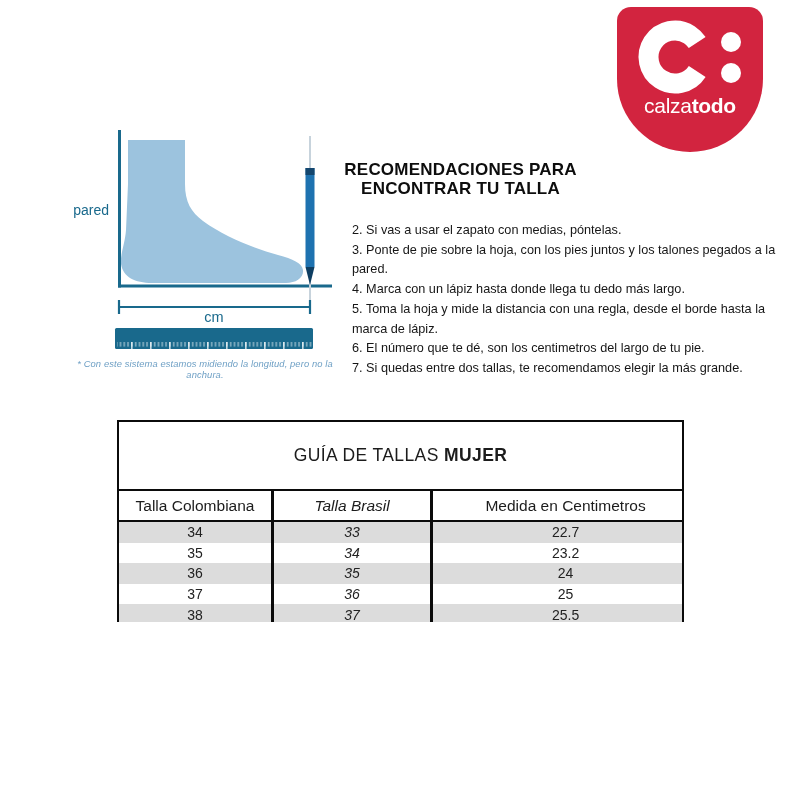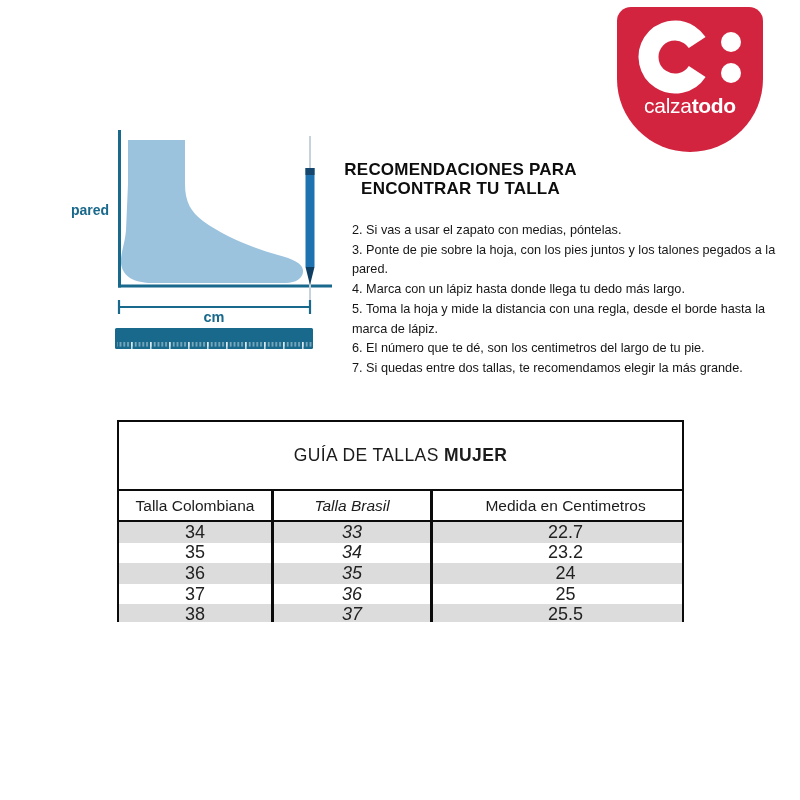--- a/index.html
+++ b/index.html
@@ -5,21 +5,21 @@
   html,body{margin:0;padding:0;background:#ffffff;}
   .canvas{position:relative;width:800px;height:622px;background:#ffffff;overflow:hidden;
           font-family:"Liberation Sans",sans-serif;}
 
   
   .logo{position:absolute;left:617px;top:3px;width:146px;height:150px;}
 
   
   .figure{position:absolute;left:55px;top:122px;width:292px;height:270px;}
   .figure svg{position:absolute;left:0;top:0;}
-  .lbl{position:absolute;color:#19698C;font-weight:bold;}
+  .lbl{position:absolute;color:#19698C;}
   .lbl-pared{left:8px;top:80px;width:46px;text-align:right;font-size:14px;}
   .lbl-cm{left:99px;top:187px;width:120px;text-align:center;font-size:14.5px;}
   .footnote{position:absolute;left:10px;top:236px;width:280px;text-align:center;
             font-size:9.4px;font-style:italic;color:#6FA0C5;letter-spacing:.1px;}
 
   
   .rec-title{position:absolute;left:318px;top:160px;width:285px;text-align:center;
              font-weight:bold;font-size:17px;line-height:19px;color:#0d0d0d;
              white-space:pre-line;letter-spacing:.2px;}
   .instructions{position:absolute;left:352px;top:221px;width:446px;
@@ -31,21 +31,21 @@
               border:2px solid #0b0b0b;box-sizing:border-box;color:#1c1c1c;}
   .t-title{height:67px;display:flex;align-items:center;justify-content:center;
            font-size:17.5px;letter-spacing:.4px;}
   .t-title .bold{font-weight:bold;margin-left:.30em;}
   .t-head{display:flex;border-top:2px solid #0b0b0b;border-bottom:2px solid #0b0b0b;}
   .t-head .cell{height:29px;font-size:15.5px;}
   .cell{display:flex;align-items:center;justify-content:center;box-sizing:border-box;}
   .c1{width:27%;}
   .c2{width:28.8%;border-left:3px solid #0b0b0b;border-right:3px solid #0b0b0b;font-style:italic;}
   .c3{width:44.2%;padding-left:16px;}
-  .t-body .t-row{display:flex;height:20.6px;font-size:18px;color:#222;}
+  .t-body .t-row{display:flex;height:20.6px;font-size:14px;color:#222;}
   .t-body .t-row:nth-child(odd){background:#DCDCDC;}
 </style>
 </head>
 <body>
 
 <div class="canvas">
 
   <div class="logo">
     <svg width="146" height="150" viewBox="0 0 146 150">
       <path d="M0,18 A14,14 0 0 1 14,4 H132 A14,14 0 0 1 146,18 V76 A73,73 0 0 1 0,76 Z" fill="#D2243F"></path>
@@ -96,20 +96,21 @@
 
       <g>
         <rect x="60" y="206" width="198" height="21" rx="1.5" fill="#19698C"></rect>
         <rect x="62" y="206.5" width="195" height="21" fill="url(#tickS)"></rect>
         <rect x="62" y="206.5" width="195" height="21" fill="url(#tickL)"></rect>
       </g>
     </svg>
 
     <span class="lbl lbl-pared">pared</span>
     <span class="lbl lbl-cm">cm</span>
+    <div class="footnote">* Con este sistema estamos midiendo la longitud, pero no la anchura.</div>
   </div>
 
   <div class="rec-title">RECOMENDACIONES PARA
 ENCONTRAR TU TALLA</div>
   <div class="instructions">
     <p>2. Si vas a usar el zapato con medias, póntelas.</p>
     <p>3. Ponte de pie sobre la hoja, con los pies juntos y los talones pegados a la pared.</p>
     <p>4. Marca con un lápiz hasta donde llega tu dedo más largo.</p>
     <p>5. Toma la hoja y mide la distancia con una regla, desde el borde hasta la marca de lápiz.</p>
     <p>6. El número que te dé, son los centimetros del largo de tu pie.</p>

